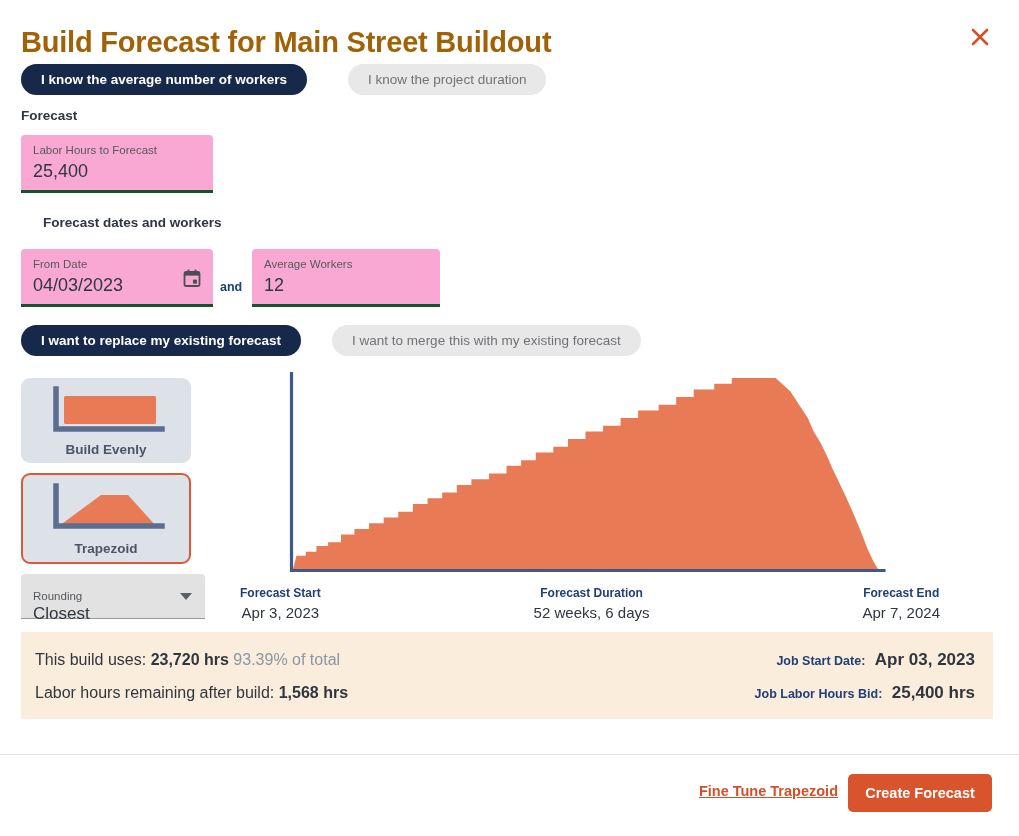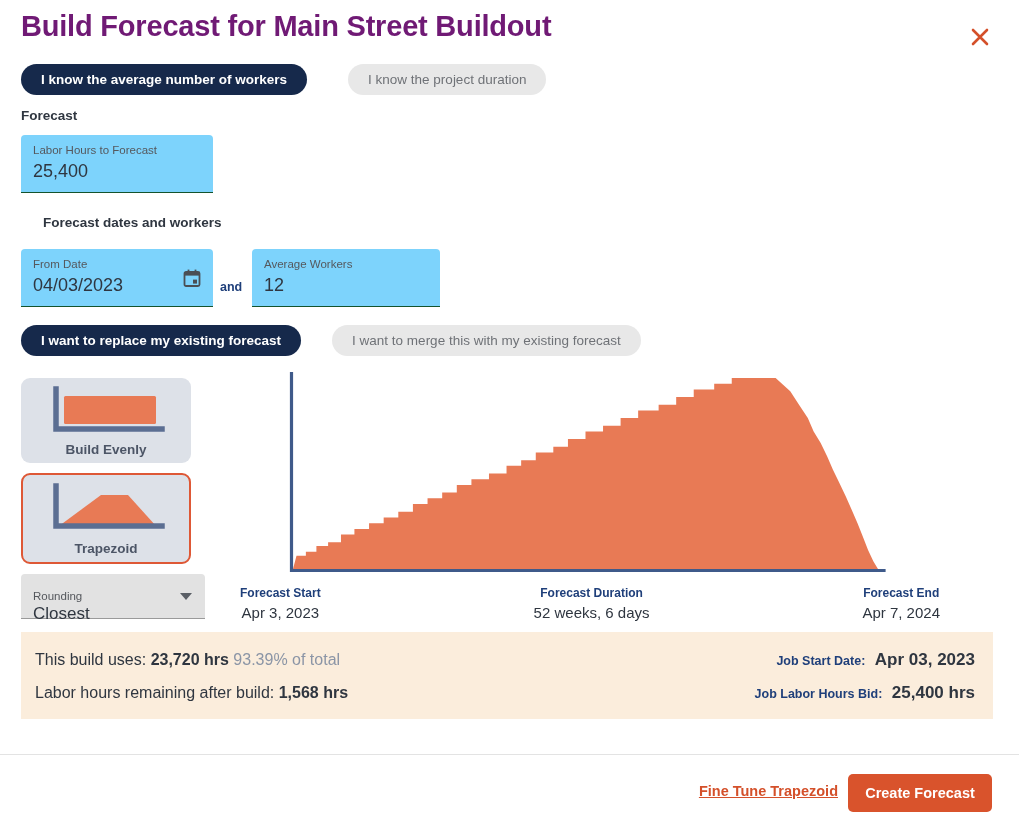--- a/index.html
+++ b/index.html
@@ -17,24 +17,24 @@
     position: relative;
     width: 1019px;
     height: 836px;
     background: #ffffff;
   }
 
   
   .title {
     position: absolute;
     left: 21px;
-    top: 10px;
+    top: 26px;
     font-size: 29px;
     font-weight: bold;
-    color: #701a75;
+    color: #a16207;
     letter-spacing: -0.2px;
     white-space: nowrap;
   }
 
   .close-btn {
     position: absolute;
     right: 26px;
     top: 24px;
     width: 26px;
     height: 26px;
@@ -82,22 +82,22 @@
     font-size: 13.5px;
     font-weight: bold;
     color: #2f3640;
   }
   .lbl-estimates { top: 108px; }
   .lbl-forecast  { top: 215px; padding-left: 22px; }
 
   
   .field {
     position: absolute;
-    background: #7dd3fc;
-    border-bottom: 1px solid #14532d;
+    background: #f9a8d4;
+    border-bottom: 3px solid #14532d;
     border-radius: 4px 4px 0 0;
     padding: 8px 20px 0 12px;
   }
   .field .fl {
     font-size: 11.5px;
     color: #55585d;
     line-height: 14px;
   }
   .field .fv {
     font-size: 18px;

